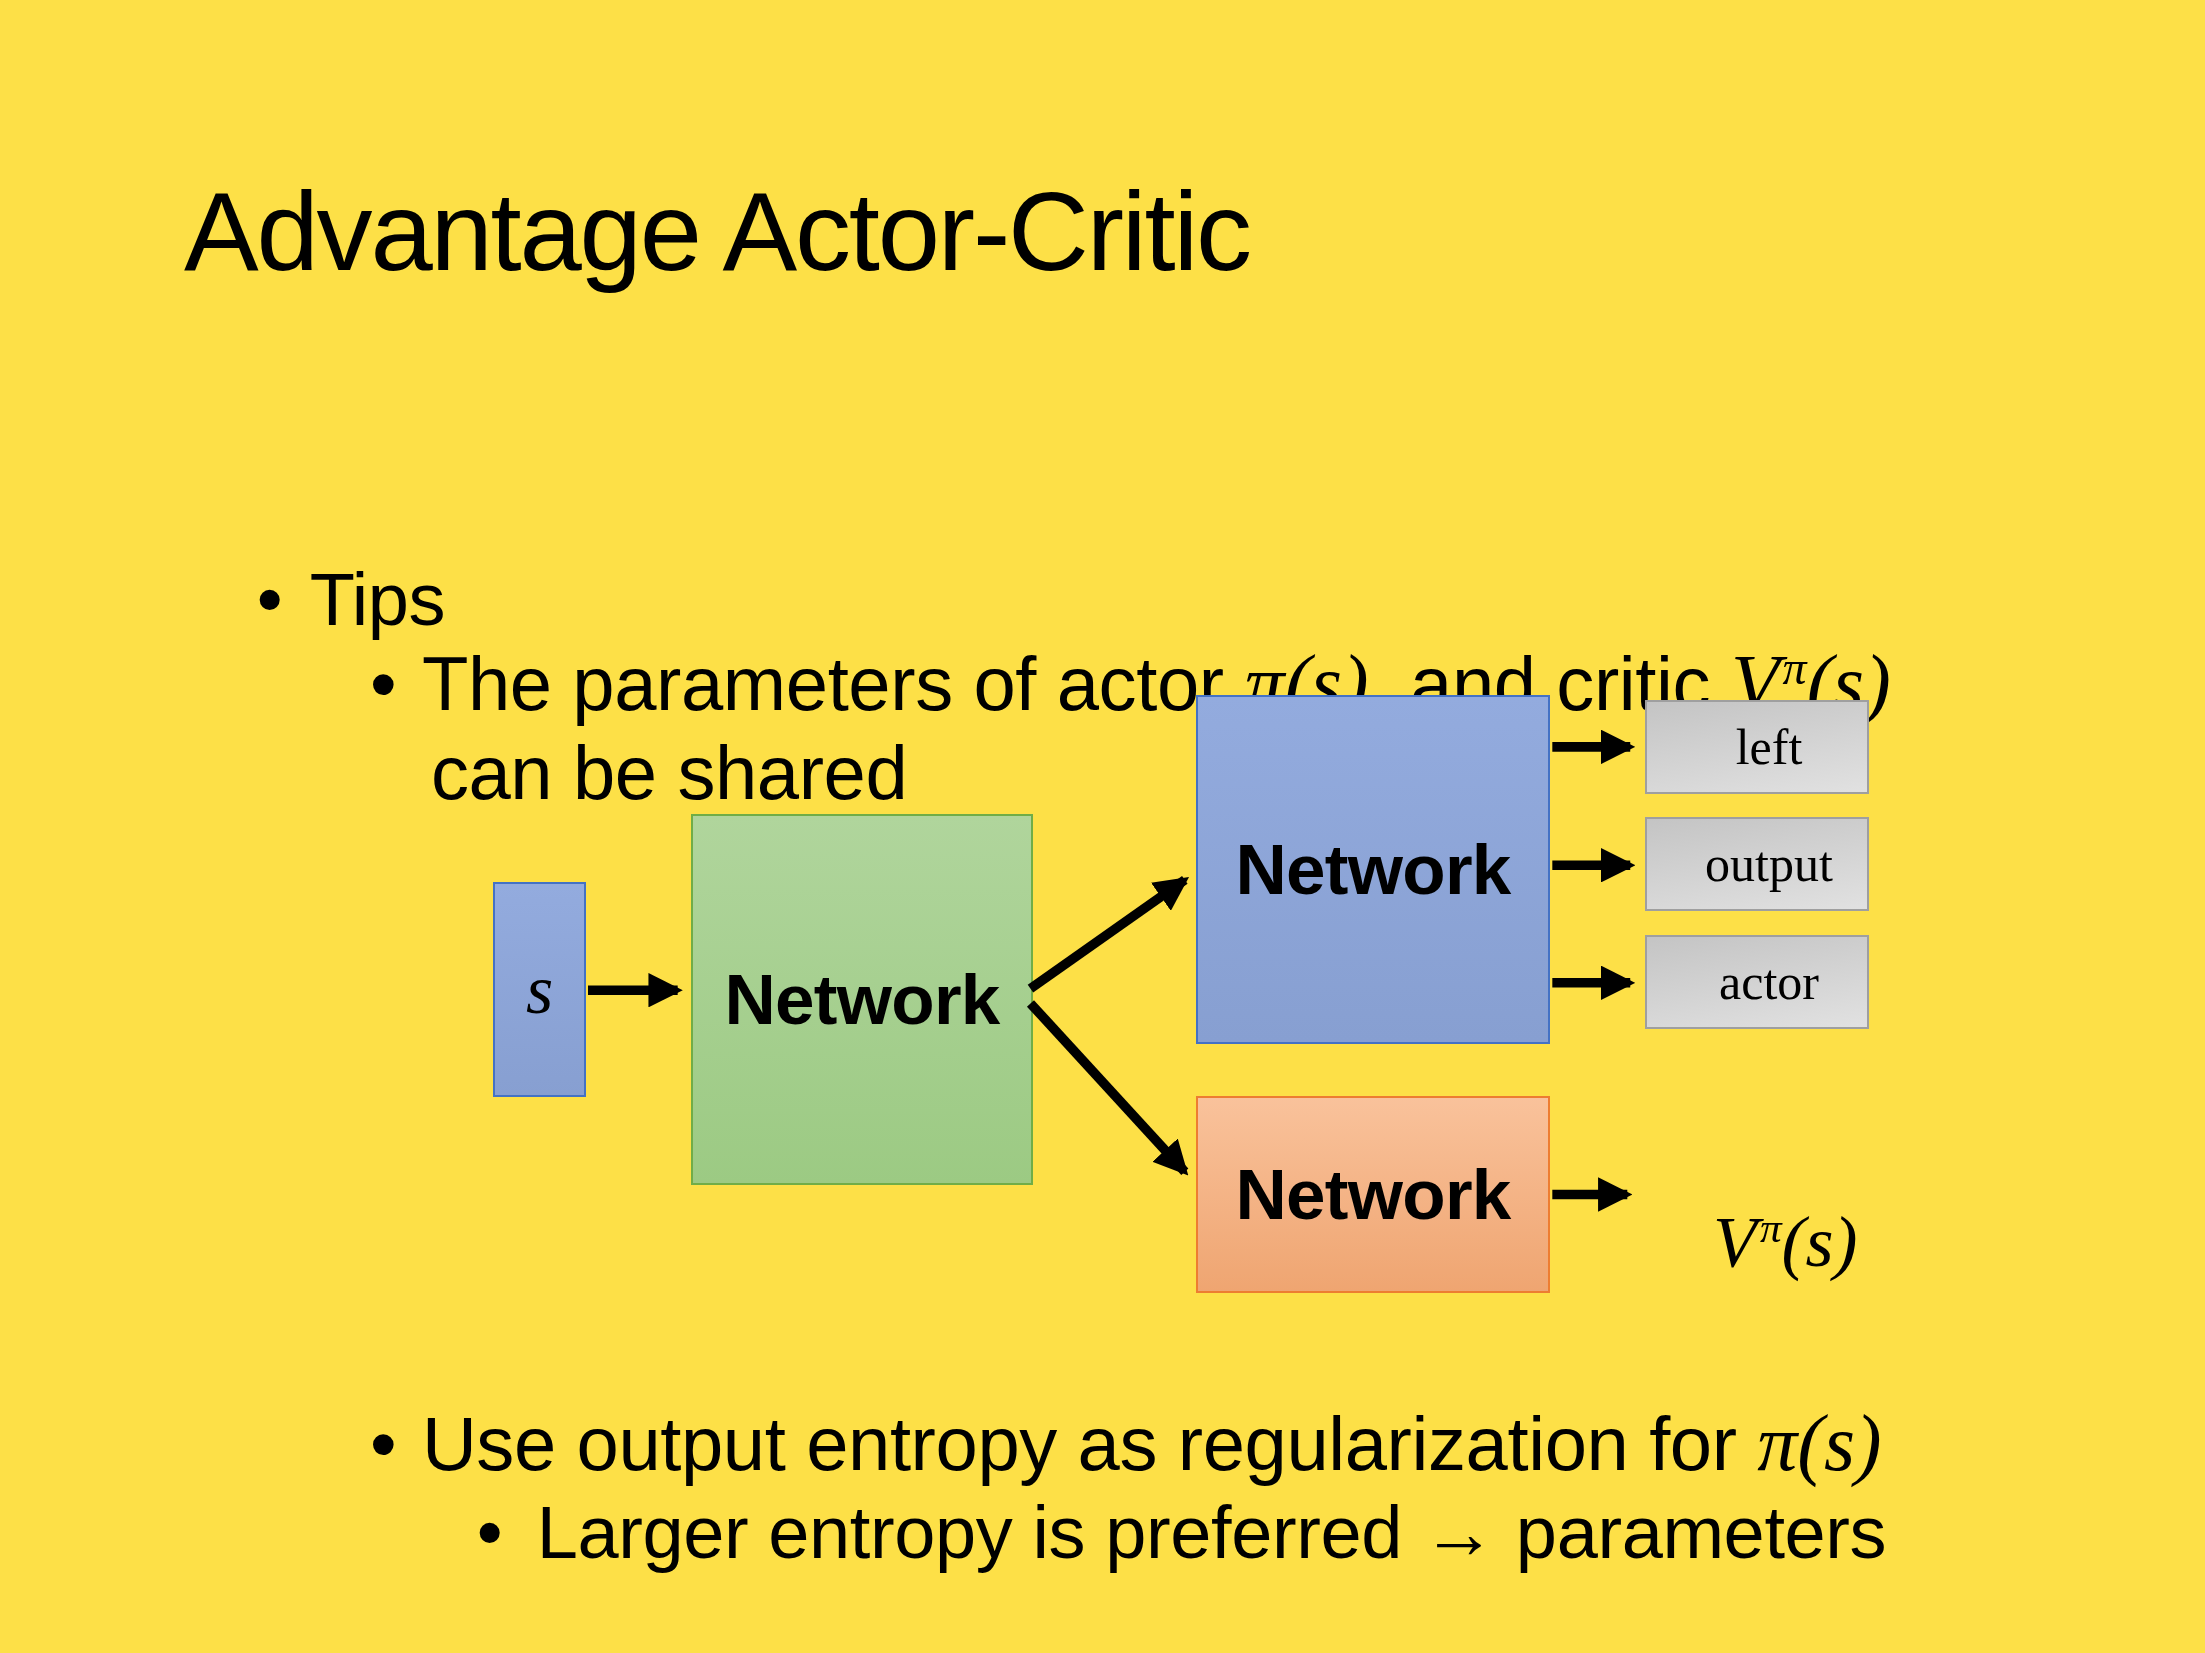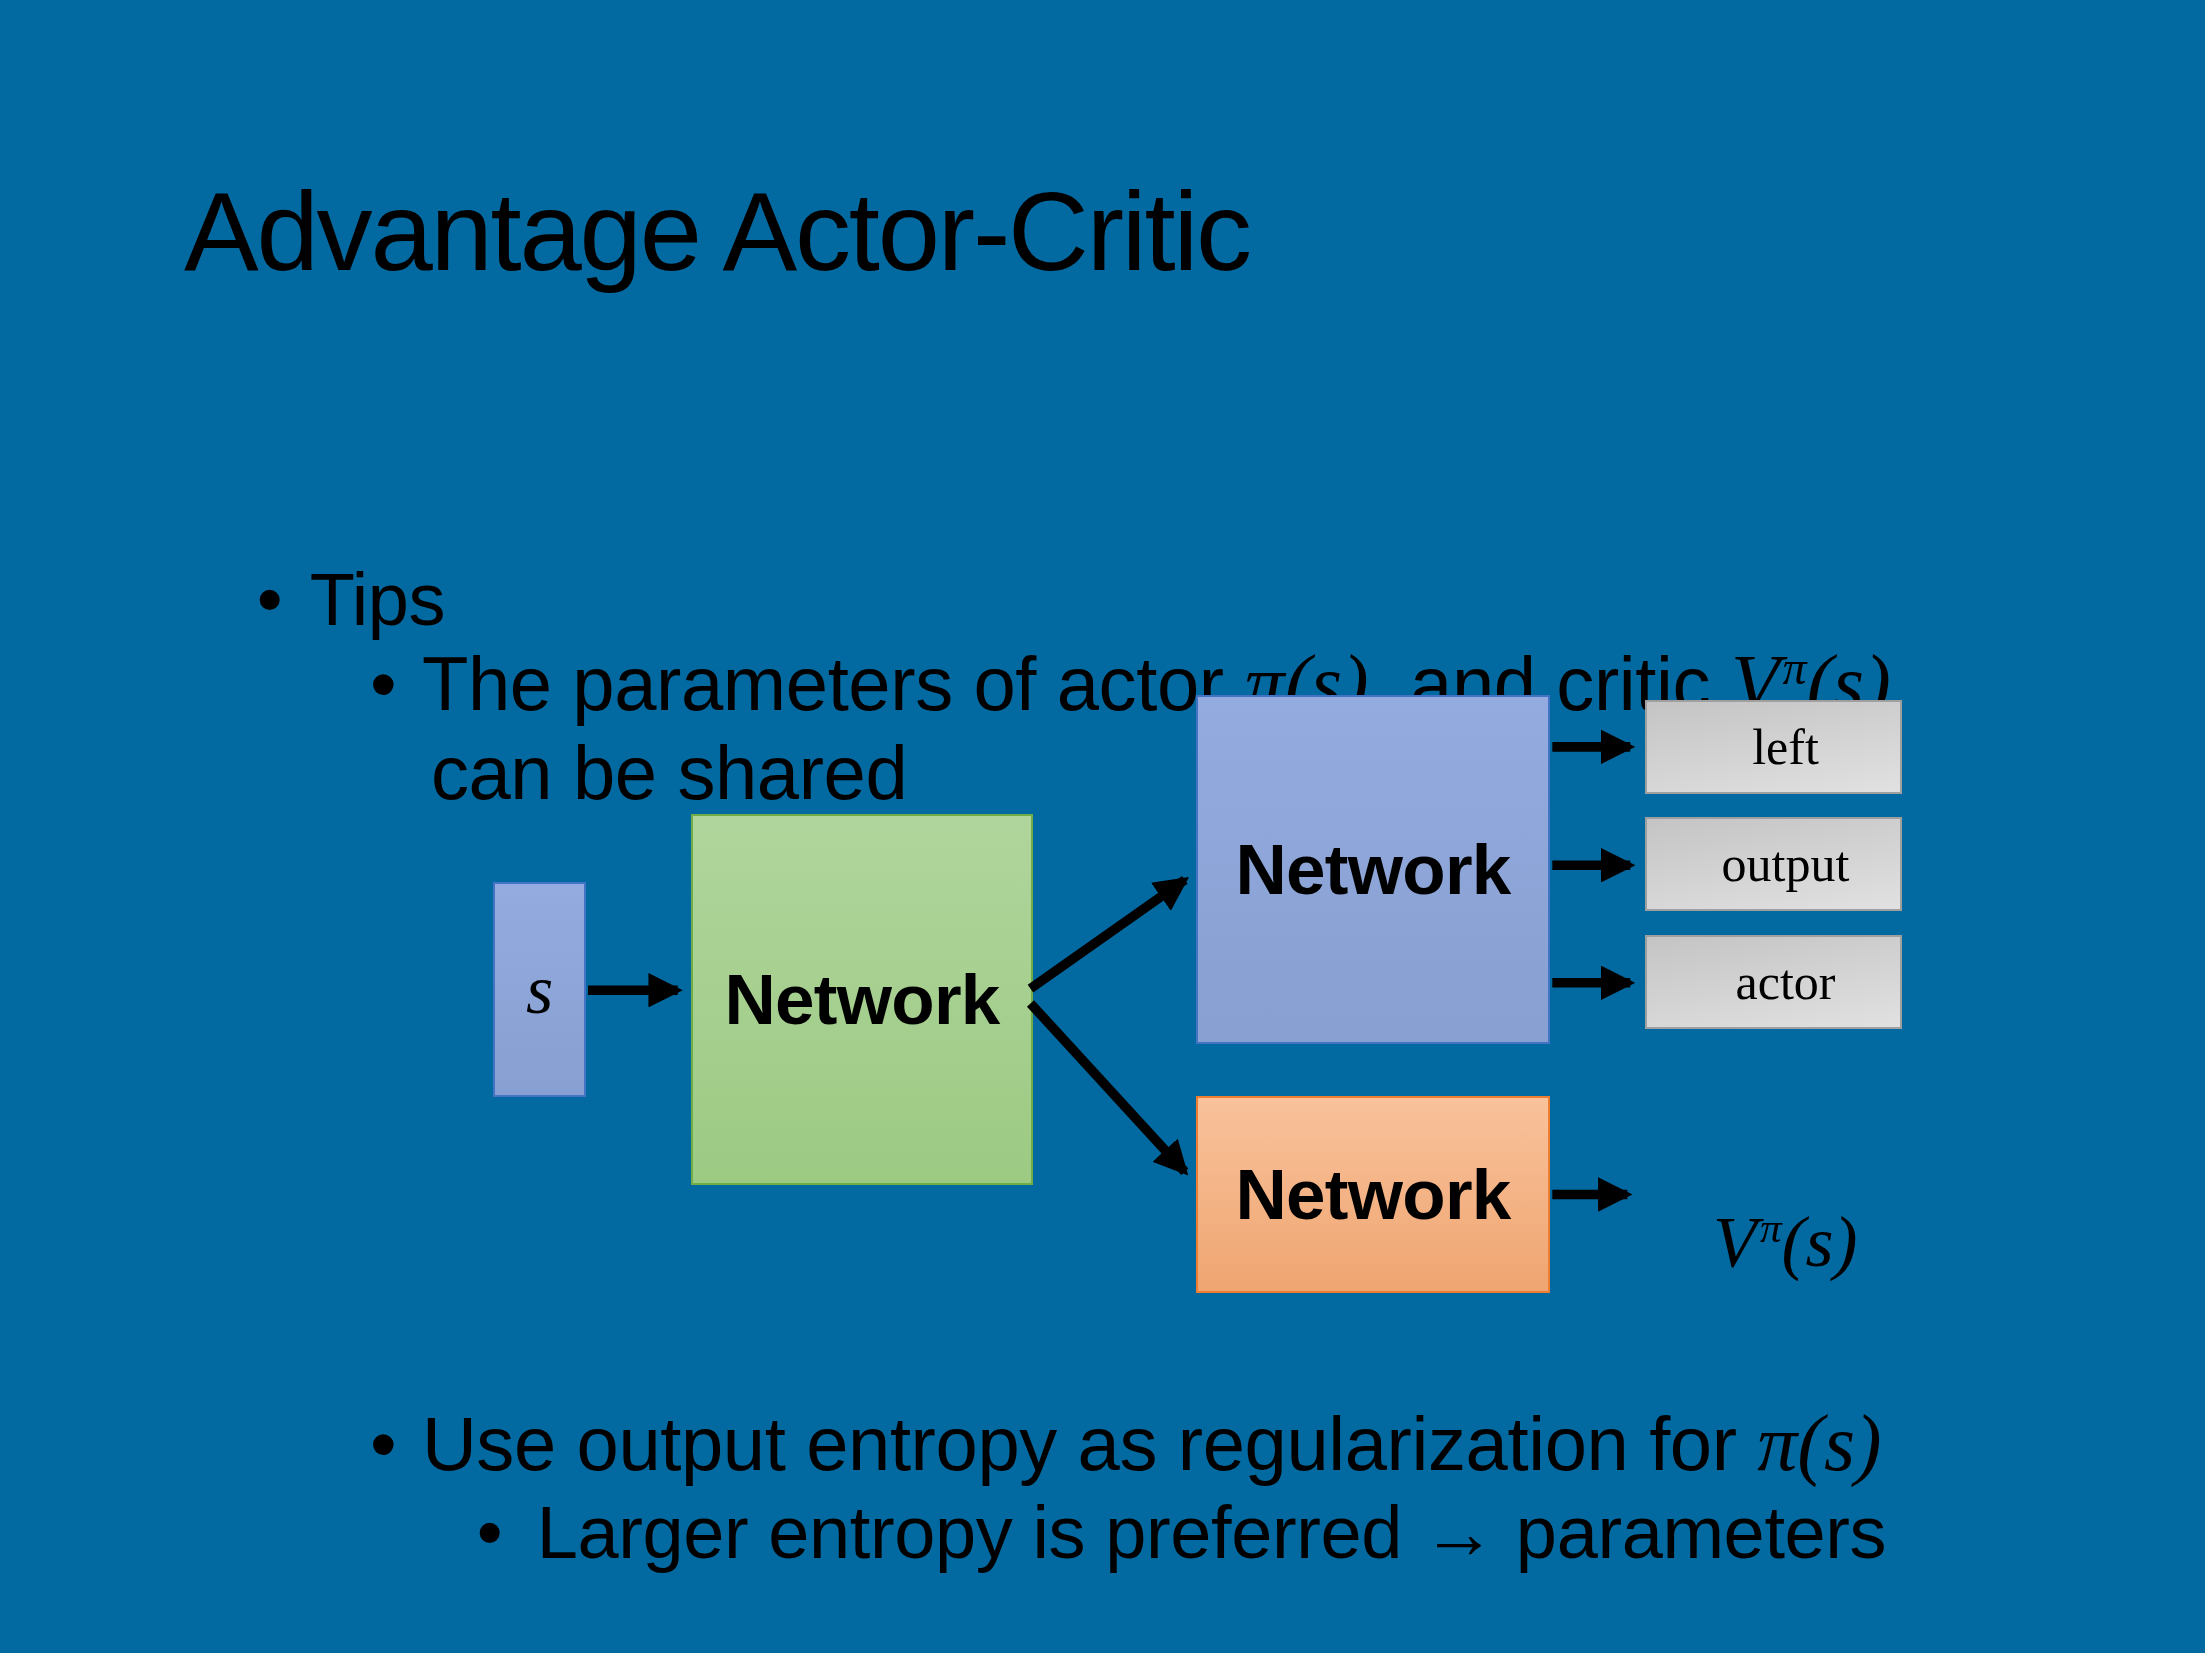--- a/index.html
+++ b/index.html
@@ -1,17 +1,17 @@
 <!DOCTYPE html>
 <html style="font-size:11.8px"><head>
 <meta charset="utf-8">
 <style>
   html,body{margin:0;padding:0;background:#fff;}
   .slide{
-    position:relative;width:2205px;height:1654px;background:#0369a1;overflow:hidden;
+    position:relative;width:2205px;height:1654px;background:#fde047;overflow:hidden;
     font-family:"Liberation Sans",sans-serif;color:#000;
   }
   .title{
     position:absolute;left:184px;top:168px;font-size:112px;line-height:1.15;
     letter-spacing:-2.2px;white-space:pre;
   }
   .bline{
     position:absolute;white-space:pre;line-height:1.15;letter-spacing:-0.4px;
   }
   .bullet{display:inline-block;}
@@ -30,21 +30,21 @@
     box-sizing:border-box;
   }
   .state-box{left:493px;top:882px;width:93px;height:215px;
     background:linear-gradient(180deg,#93abde,#879fd1);border:2.2px solid #4472C4;}
   .shared-box{left:691px;top:814px;width:342px;height:371px;
     background:linear-gradient(180deg,#b0d59c,#9cca83);border:2.2px solid #70AD47;}
   .actor-box{left:1196px;top:695px;width:354px;height:349px;
     background:linear-gradient(180deg,#93abde,#879fd1);border:2.2px solid #4472C4;}
   .critic-box{left:1196px;top:1096px;width:354px;height:197px;
     background:linear-gradient(180deg,#f9c29b,#efa571);border:2.2px solid #ED7D31;}
-  .action-box{left:1645px;width:257px;height:94px;
+  .action-box{left:1645px;width:224px;height:94px;
     background:linear-gradient(170deg,#c4c4c4,#e1e1e1);border:2.2px solid #9f9f9f;padding-left:24px;}
   .netlabel{font-size:71px;letter-spacing:-0.7px;font-weight:bold;}
   .state-s{font-size:70px;}
   .actlabel{font-family:"Liberation Serif","DejaVu Serif",serif;font-size:50px;}
   .value-out{
     position:absolute;left:1641px;top:1118px;font-size:72px;line-height:1.15;
     font-family:"Liberation Serif","DejaVu Serif",serif;font-style:italic;white-space:pre;
   }
   .arrows{position:absolute;left:0;top:0;pointer-events:none;}
   .arrows line{stroke:#000;stroke-width:13;}

